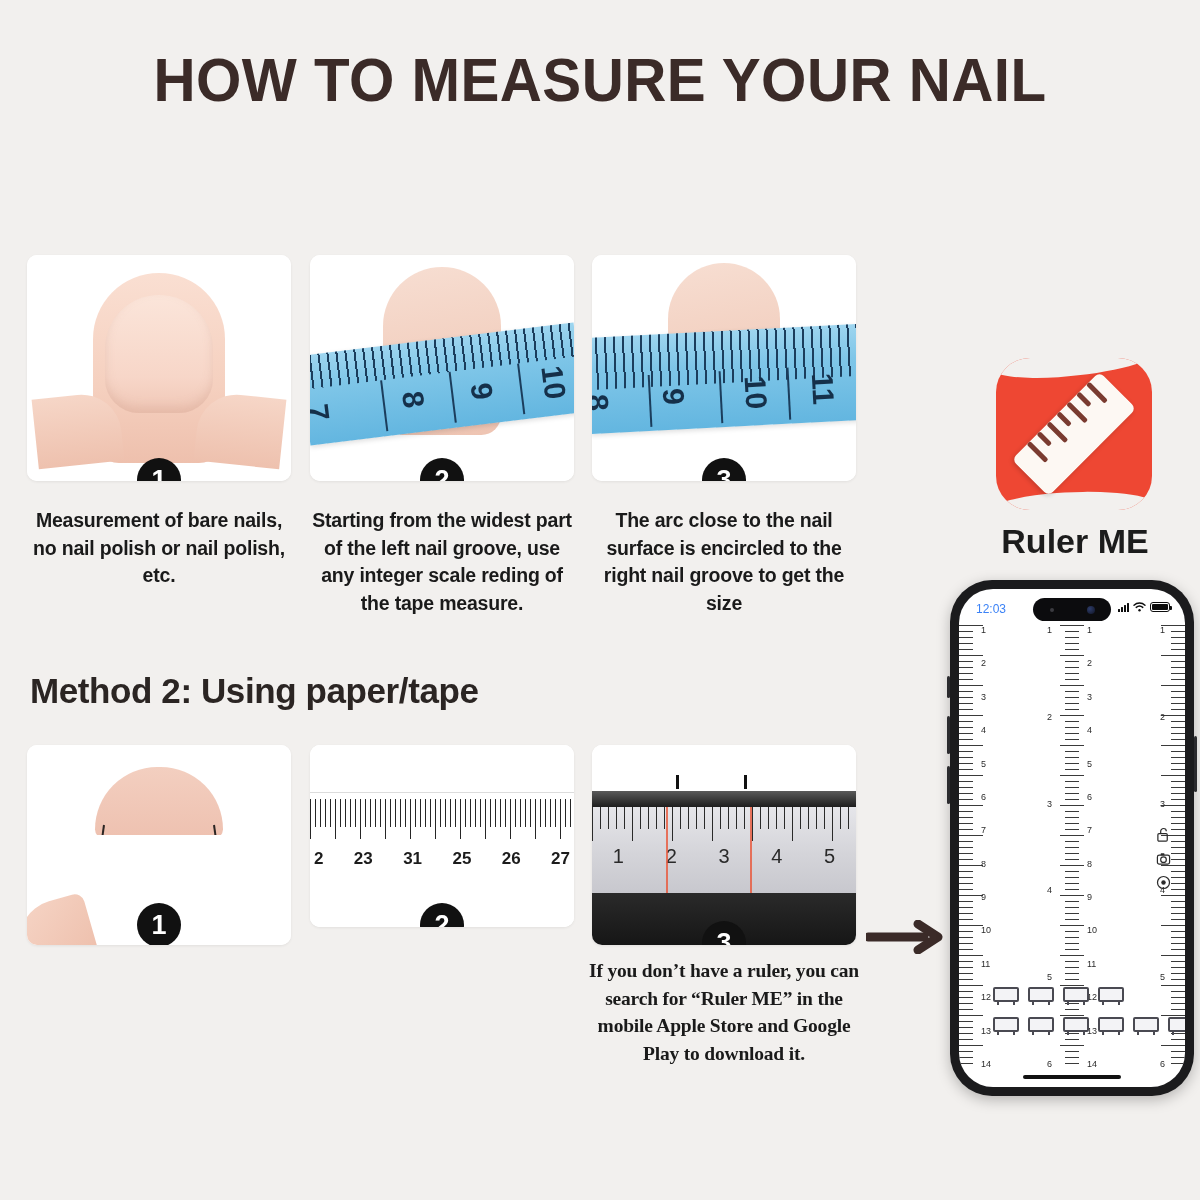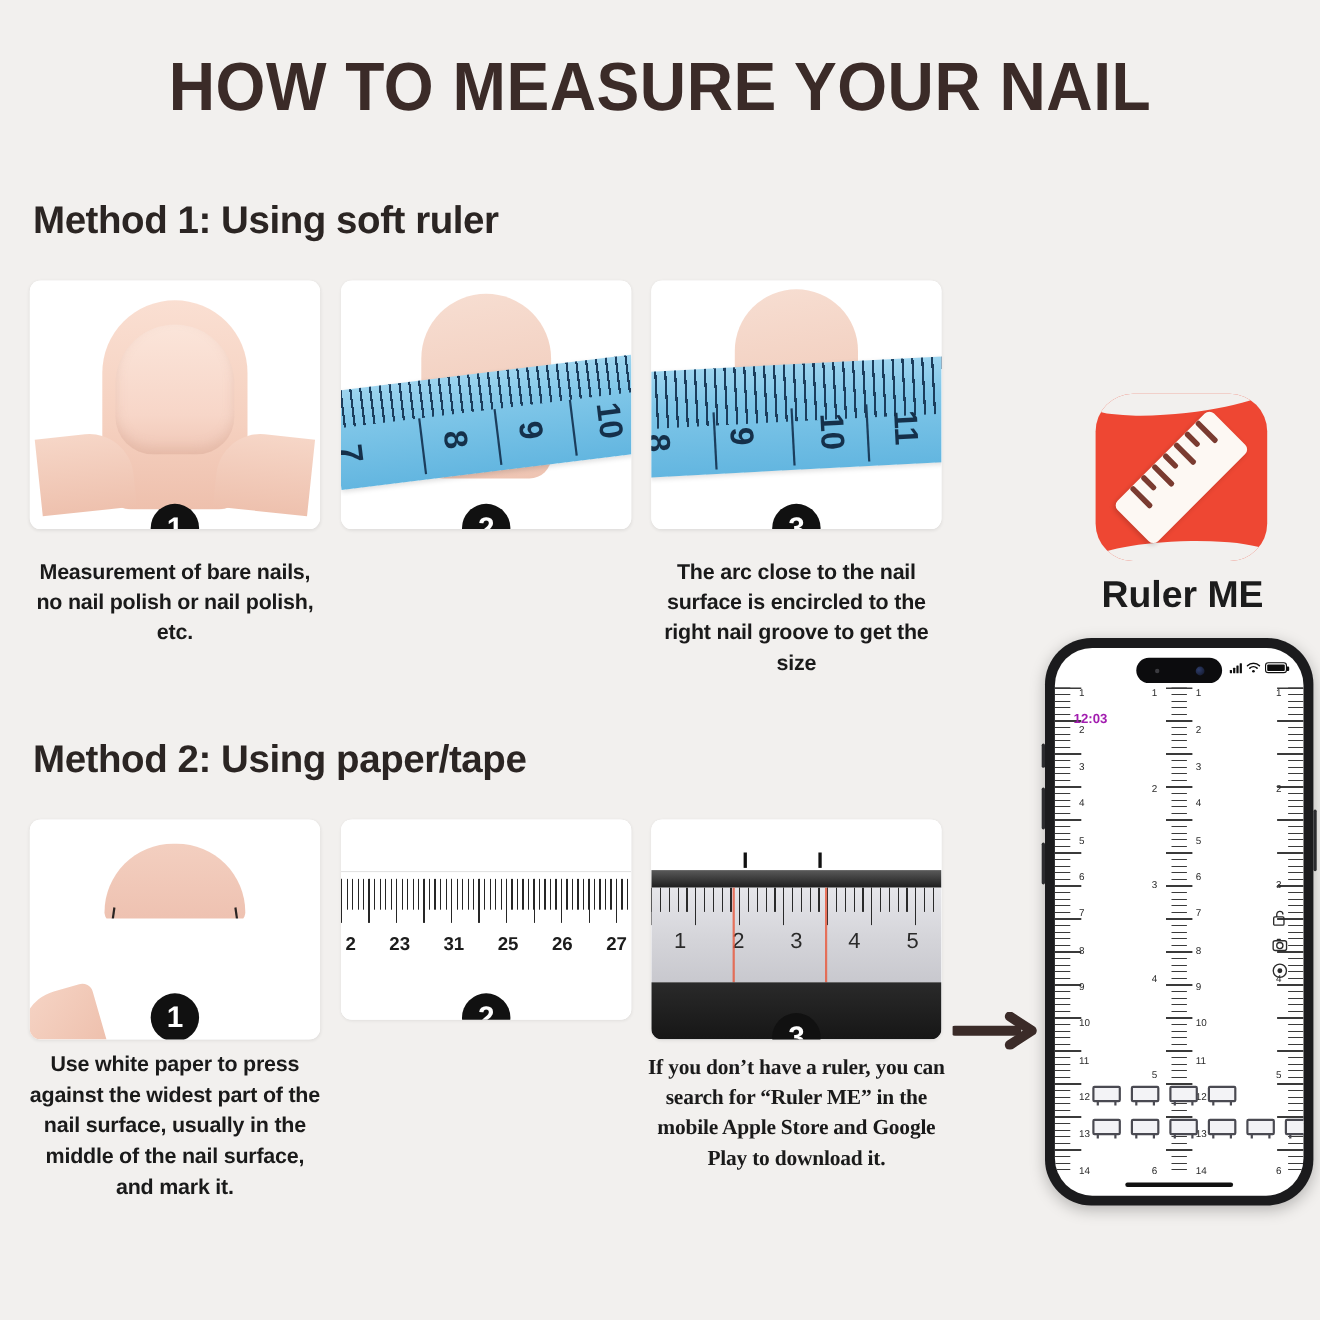--- a/index.html
+++ b/index.html
@@ -267,21 +267,21 @@
   .island {
     position: absolute; left: 50%; transform: translateX(-50%); top: 9px;
     width: 78px; height: 23px; background: #0c0c0e; border-radius: 13px;
     z-index: 6; display:flex; align-items:center; justify-content:space-around;
   }
   .island .cam { width: 8px; height: 8px; border-radius: 50%;
     background: radial-gradient(circle at 35% 35%, #2e3d6b, #101424); }
   .island .dot { width: 4px; height: 4px; border-radius: 50%; background:#3b3b40; }
   .status-time {
     position: absolute; left: 17px; top: 13px; z-index: 6;
-    font-size: 12px; font-weight: 700; color: #a21caf; margin-top: 44px;
+    font-size: 12px; font-weight: 400; color: #3b82f6;
   }
   .status-right { position: absolute; right: 15px; top: 13px; z-index: 6;
     display:flex; align-items:center; gap: 4px; }
   .sig { display:flex; align-items:flex-end; gap:1px; height:9px; }
   .sig span { width:2px; background:#0d0d0d; border-radius:.5px; }
   .batt { width: 20px; height: 10px; border: 1px solid #0d0d0d; border-radius: 3px;
     position: relative; }
   .batt::after { content:''; position:absolute; left:1px; top:1px; bottom:1px; right:1px;
     background:#0d0d0d; border-radius:1px; }
   .batt::before { content:''; position:absolute; right:-3px; top:3px;
@@ -335,21 +335,20 @@
     width: 98px; height: 4px; border-radius: 2px; background: #111;
   }
 </style>
 </head>
 <body>
 
 <div class="page">
 
   <div class="title">HOW TO MEASURE YOUR NAIL</div>
 
-  <div class="method-heading" id="method1-heading">Method 1: Using soft ruler</div>
 
   <div class="row" id="row1">
 
     <div class="step s1">
       <div class="card">
         <div class="photo">
           <div class="finger c11-finger">
             <div class="c11-nail"></div>
           </div>
           <div class="c11-side-l"></div>
@@ -370,20 +369,21 @@
             <div class="tape-long" style="left:53%;top:38%;bottom:6%;"></div>
             <div class="tape-long" style="left:78%;top:38%;bottom:6%;"></div>
             <div class="tape-num" style="left:1%;top:46%;">7</div>
             <div class="tape-num" style="left:36%;top:44%;">8</div>
             <div class="tape-num" style="left:61%;top:44%;">9</div>
             <div class="tape-num" style="left:84%;top:44%;">10</div>
           </div>
         </div>
         <div class="badge" id="b12">2</div>
       </div>
+      <div class="caption" id="cap12">Starting from the widest part of the left nail groove, use any integer scale reding of the tape measure.</div>
     </div>
 
     <div class="step s3">
       <div class="card">
         <div class="photo">
           <div class="finger" style="width:112px;height:160px;top:8px;border-radius:58px 58px 18px 18px;"></div>
           <div class="tape" style="left:-4px;right:-4px;top:76px;height:96px;transform:rotate(-3deg);">
             <div class="tape-ticks tall"></div>
             <div class="tape-long" style="left:22%;top:42%;bottom:4%;"></div>
             <div class="tape-long" style="left:48%;top:42%;bottom:4%;"></div>
@@ -408,21 +408,20 @@
       <div class="card med">
         <div class="photo">
           <div class="c21-nail"></div>
           <div class="c21-mark" style="left:76px;transform:rotate(8deg);"></div>
           <div class="c21-mark" style="left:186px;transform:rotate(-8deg);"></div>
           <div class="c21-paper"></div>
           <div class="c21-thumb"></div>
         </div>
         <div class="badge" id="b21">1</div>
       </div>
-      <div class="caption" id="cap21">Use white paper to press against the widest part of the nail surface, usually in the middle of the nail surface, and mark it.</div>
     </div>
 
     <div class="step s2">
       <div class="card short">
         <div class="photo">
           <div class="c22-paper"></div>
           <div class="pen-mark" style="left:86px;"></div>
           <div class="pen-mark" style="left:150px;"></div>
           <div class="ruler-face">
             <div class="ruler-ticks-sm"></div>

